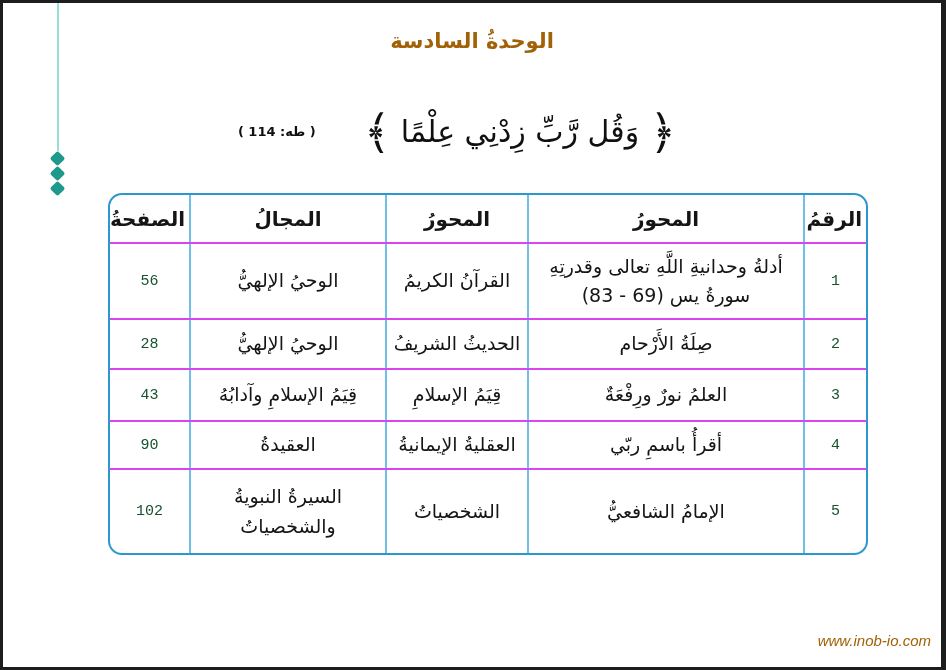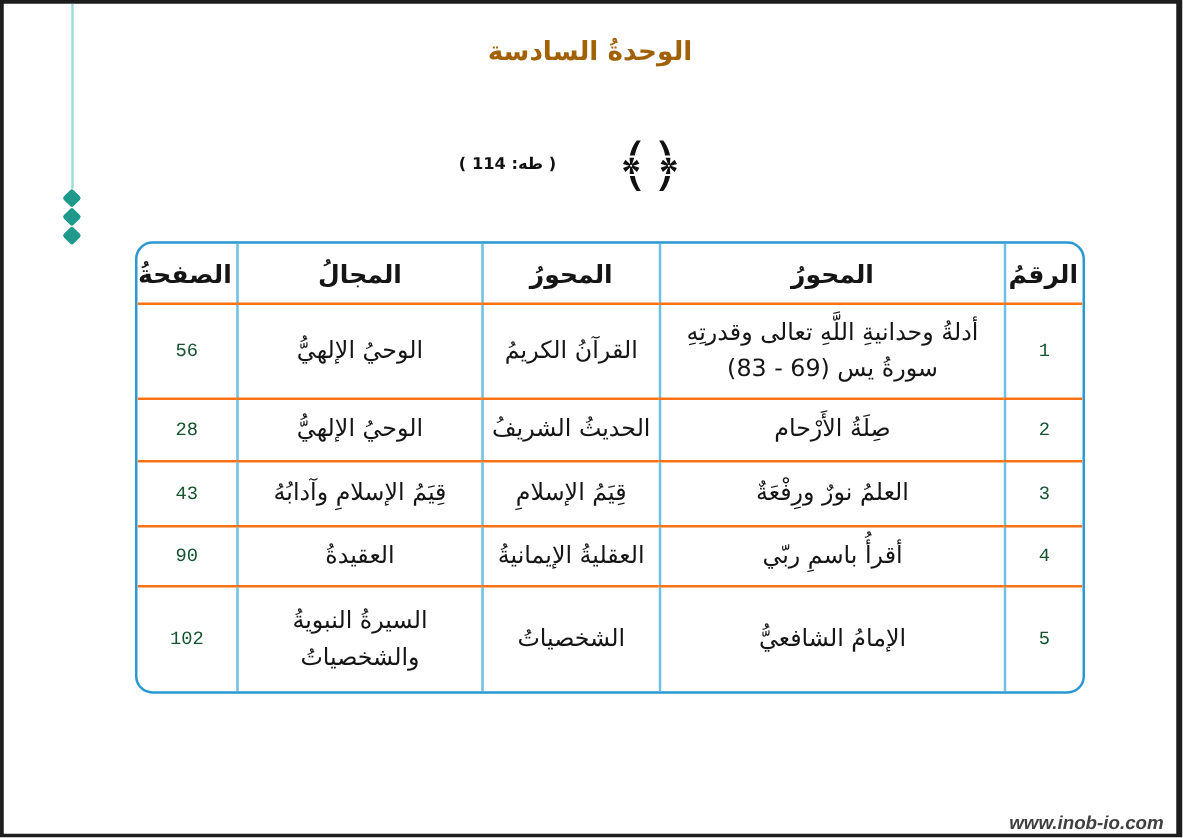--- a/index.html
+++ b/index.html
@@ -35,44 +35,45 @@
   .table-wrap {
     position:absolute; left:105px; top:190px; width:760px; box-sizing:border-box;
     border:2px solid #2b98d2; border-radius:14px; overflow:hidden; background:#fff;
   }
   table { width:100%; border-collapse:collapse; table-layout:fixed; direction:rtl; }
   th, td { text-align:center; vertical-align:middle; color:#151515; padding:2px 4px; overflow:hidden; }
   th { font-size:20px; font-weight:bold; }
   td.ar { font-size:19px; white-space:pre-line; line-height:1.55; }
   td.digit { font-family:Liberation Mono, monospace; font-size:15px; color:#14532d; }
   th:not(:last-child), td:not(:last-child) { border-left:2px solid #6fbfe6; }
-  tr:not(:last-child) th, tr:not(:last-child) td { border-bottom:2px solid #f97316; }
+  tr:not(:last-child) th, tr:not(:last-child) td { border-bottom:2px solid #d946ef; }
   tr.rh { height:48px; } tr.r1 { height:76px; } tr.r2 { height:50px; }
   tr.r3 { height:52px; } tr.r4 { height:48px; } tr.r5 { height:84px; }
 
   
   .watermark {
-    position:absolute; right:10px; bottom:0; color:#404040;
-    font-family:"Liberation Sans", sans-serif; font-weight:bold; font-style:italic; font-size:15px;
+    position:absolute; right:10px; bottom:18px; color:#a16207;
+    font-family:"Liberation Sans", sans-serif; font-weight:normal; font-style:italic; font-size:15px;
   }
 </style>
 </head>
 <body>
 
 <div class="page">
 
   <div class="teal-line"></div>
   <div class="diamond d1"></div>
   <div class="diamond d2"></div>
   <div class="diamond d3"></div>
 
   <div class="unit-title">الوحدةُ السادسة</div>
 
   <div class="verse-row">
     <span class="bracket">﴿</span>
+    <span class="verse-text">وَقُل رَّبِّ زِدْنِي عِلْمًا</span>
     <span class="bracket">﴾</span>
     <span class="verse-citation">( طه: 114 )</span>
   </div>
 
   <div class="table-wrap">
     <table>
       <colgroup>
         <col style="width:62px">
           <col style="width:276px">
           <col style="width:142px">

